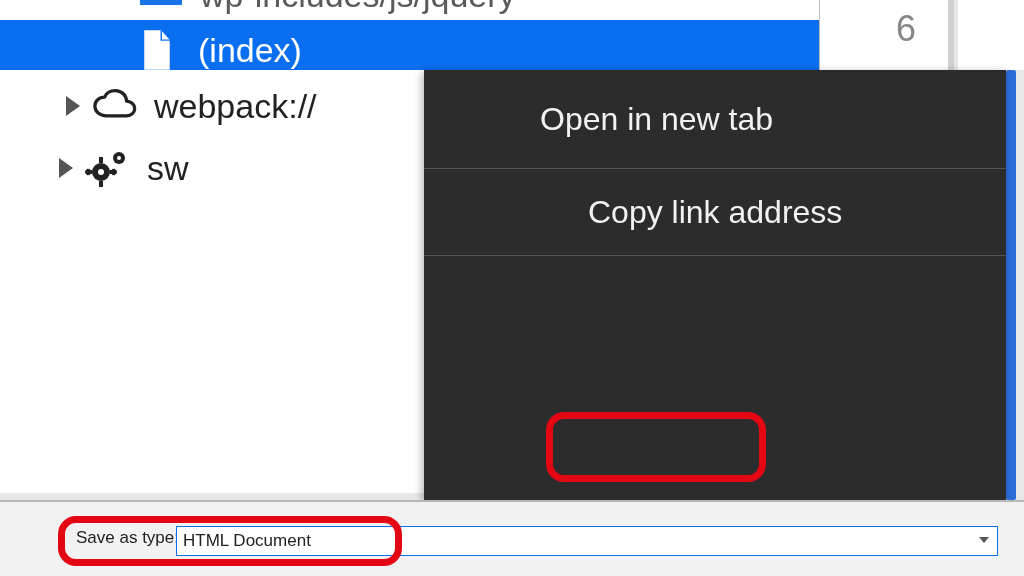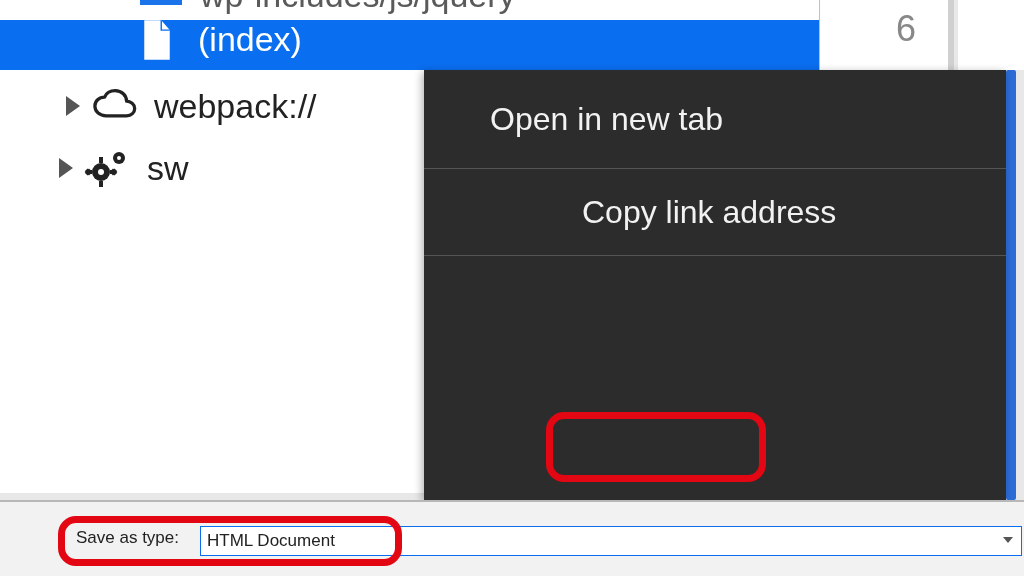--- a/index.html
+++ b/index.html
@@ -29,21 +29,21 @@
     width: 42px; height: 32px; background: #1a73e8; border-radius: 2px 2px 0 0;
     margin-right: 18px;
     position: relative; top: -6px;
   }
 
   
   .row-selected {
     position: absolute;
     left: 0; top: 20px; height: 50px; width: 100%;
     background: #0a6ef0;
-    display: flex; align-items: flex-start;
+    display: flex; align-items: flex-end;
     padding-left: 140px;
     color: #ffffff; font-size: 34px;
   }
   .file-icon {
     display: inline-block; width: 34px; height: 40px; margin-right: 24px;
     position: relative;
   }
   .file-icon svg { width: 34px; height: 40px; }
 
   
@@ -110,30 +110,30 @@
     left: 424px; top: 70px;
     width: 582px; height: 430px;
     background: #2c2c2c;
     color: #f2f2f2;
     font-size: 32px;
     box-shadow: -2px 2px 8px rgba(0,0,0,0.3);
   }
   .menu-item {
     height: 82px;
     display: flex; align-items: center;
-    padding-left: 66px;
+    padding-left: 116px;
   }
   .menu-item.first { height: 98px; }
   .menu-sep {
     height: 1px; background: #555; margin: 0;
   }
   .menu-item.hover {
     background: #3d3d3d;
   }
-  .menu-group { padding: 10px 8px; }
+  .menu-group { padding: 10px 14px; }
   .menu-item-inner { height: 66px; display:flex; align-items:center; padding-left:150px; }
 
   .save-highlight {
     position: absolute;
     border: 7px solid #e30613;
     border-radius: 18px;
     pointer-events: none;
   }
   .save-highlight.ctx {
     left: 546px; top: 412px; width: 220px; height: 70px;
@@ -156,21 +156,21 @@
     position: absolute; left: 76px; top: 2px;
     font-size: 17px; color: #222;
   }
   .save-select {
     position: absolute; left: 176px; top: 0;
     width: 822px; height: 30px;
     border: 1px solid #0a6ef0;
     background: #ffffff;
     font-size: 17px; color: #222;
     padding-left: 6px;
-    display: flex; align-items: center; margin-left: 24px;
+    display: flex; align-items: center;
   }
   .save-select .chev {
     position: absolute; right: 8px; top: 10px;
     width: 0; height: 0;
     border-left: 5px solid transparent;
     border-right: 5px solid transparent;
     border-top: 6px solid #555;
   }
 </style>
 </head>

